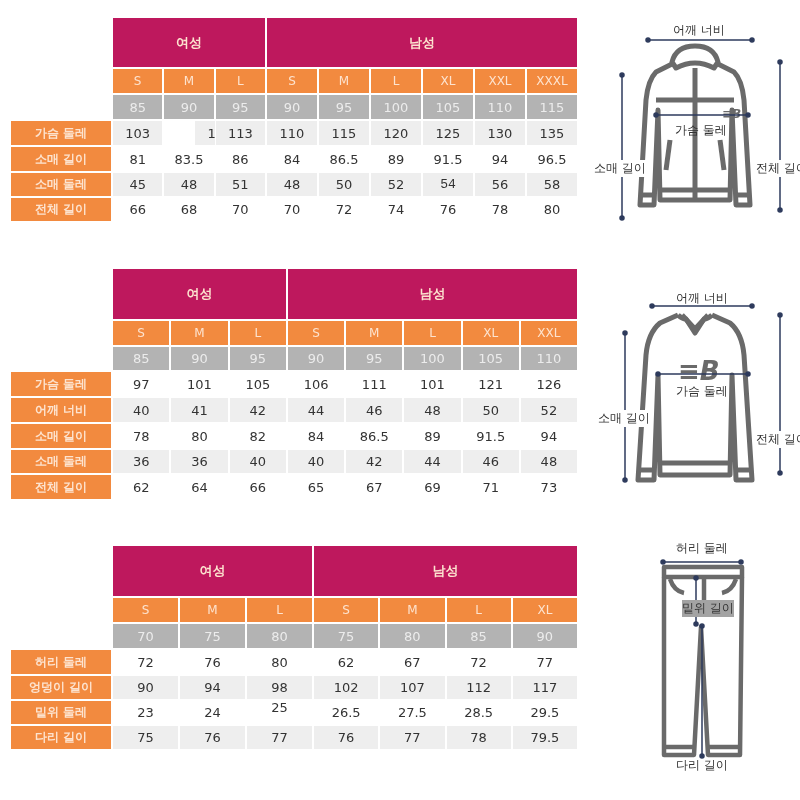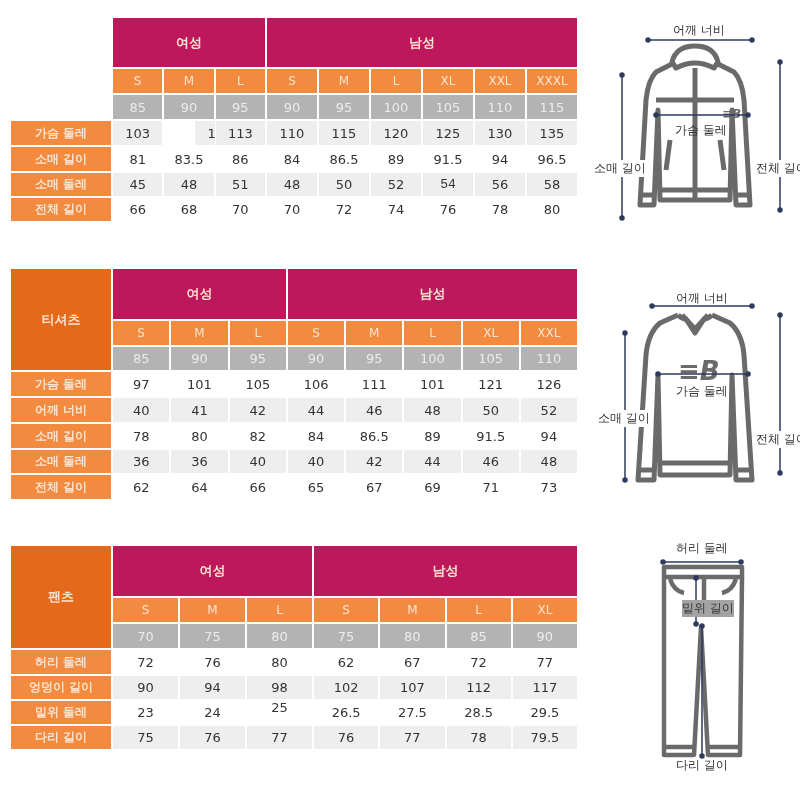--- a/index.html
+++ b/index.html
@@ -82,21 +82,20 @@
       <div class="cell val plain" style="left: 153.333px; top: 180px; width: 51.3333px; height: 25px;">68</div>
       <div class="cell val plain" style="left: 204.667px; top: 180px; width: 51.3333px; height: 25px;">70</div>
       <div class="cell val plain" style="left: 256px; top: 180px; width: 52px; height: 25px;">70</div>
       <div class="cell val plain" style="left: 308px; top: 180px; width: 52px; height: 25px;">72</div>
       <div class="cell val plain" style="left: 360px; top: 180px; width: 52px; height: 25px;">74</div>
       <div class="cell val plain" style="left: 412px; top: 180px; width: 52px; height: 25px;">76</div>
       <div class="cell val plain" style="left: 464px; top: 180px; width: 52px; height: 25px;">78</div>
       <div class="cell val plain" style="left: 516px; top: 180px; width: 52px; height: 25px;">80</div>
     </div>
     <div class="table" style="top: 268px; height: 232px;">
-      <div class="cell corner" style="left: 0px; top: 0px; width: 102px; height: 103px;">티셔츠</div>
       <div class="cell gender" style="left: 102px; top: 0px; width: 175px; height: 52px;">여성</div>
       <div class="cell gender" style="left: 277px; top: 0px; width: 291px; height: 52px;">남성</div>
       <div class="cell size" style="left: 102px; top: 52px; width: 58.3333px; height: 26px;">S</div>
       <div class="cell num" style="left: 102px; top: 78px; width: 58.3333px; height: 25px;">85</div>
       <div class="cell size" style="left: 160.333px; top: 52px; width: 58.3333px; height: 26px;">M</div>
       <div class="cell num" style="left: 160.333px; top: 78px; width: 58.3333px; height: 25px;">90</div>
       <div class="cell size" style="left: 218.667px; top: 52px; width: 58.3333px; height: 26px;">L</div>
       <div class="cell num" style="left: 218.667px; top: 78px; width: 58.3333px; height: 25px;">95</div>
       <div class="cell size" style="left: 277px; top: 52px; width: 58.2px; height: 26px;">S</div>
       <div class="cell num" style="left: 277px; top: 78px; width: 58.2px; height: 25px;">90</div>
@@ -148,21 +147,20 @@
       <div class="cell val plain" style="left: 102px; top: 206px; width: 58.3333px; height: 26px;">62</div>
       <div class="cell val plain" style="left: 160.333px; top: 206px; width: 58.3333px; height: 26px;">64</div>
       <div class="cell val plain" style="left: 218.667px; top: 206px; width: 58.3333px; height: 26px;">66</div>
       <div class="cell val plain" style="left: 277px; top: 206px; width: 58.2px; height: 26px;">65</div>
       <div class="cell val plain" style="left: 335.2px; top: 206px; width: 58.2px; height: 26px;">67</div>
       <div class="cell val plain" style="left: 393.4px; top: 206px; width: 58.2px; height: 26px;">69</div>
       <div class="cell val plain" style="left: 451.6px; top: 206px; width: 58.2px; height: 26px;">71</div>
       <div class="cell val plain" style="left: 509.8px; top: 206px; width: 58.2px; height: 26px;">73</div>
     </div>
     <div class="table" style="top: 545px; height: 205px;">
-      <div class="cell corner" style="left: 0px; top: 0px; width: 102px; height: 104px;">팬츠</div>
       <div class="cell gender" style="left: 102px; top: 0px; width: 201px; height: 52px;">여성</div>
       <div class="cell gender" style="left: 303px; top: 0px; width: 265px; height: 52px;">남성</div>
       <div class="cell size" style="left: 102px; top: 52px; width: 67px; height: 26px;">S</div>
       <div class="cell num" style="left: 102px; top: 78px; width: 67px; height: 26px;">70</div>
       <div class="cell size" style="left: 169px; top: 52px; width: 67px; height: 26px;">M</div>
       <div class="cell num" style="left: 169px; top: 78px; width: 67px; height: 26px;">75</div>
       <div class="cell size" style="left: 236px; top: 52px; width: 67px; height: 26px;">L</div>
       <div class="cell num" style="left: 236px; top: 78px; width: 67px; height: 26px;">80</div>
       <div class="cell size" style="left: 303px; top: 52px; width: 66.25px; height: 26px;">S</div>
       <div class="cell num" style="left: 303px; top: 78px; width: 66.25px; height: 26px;">75</div>

